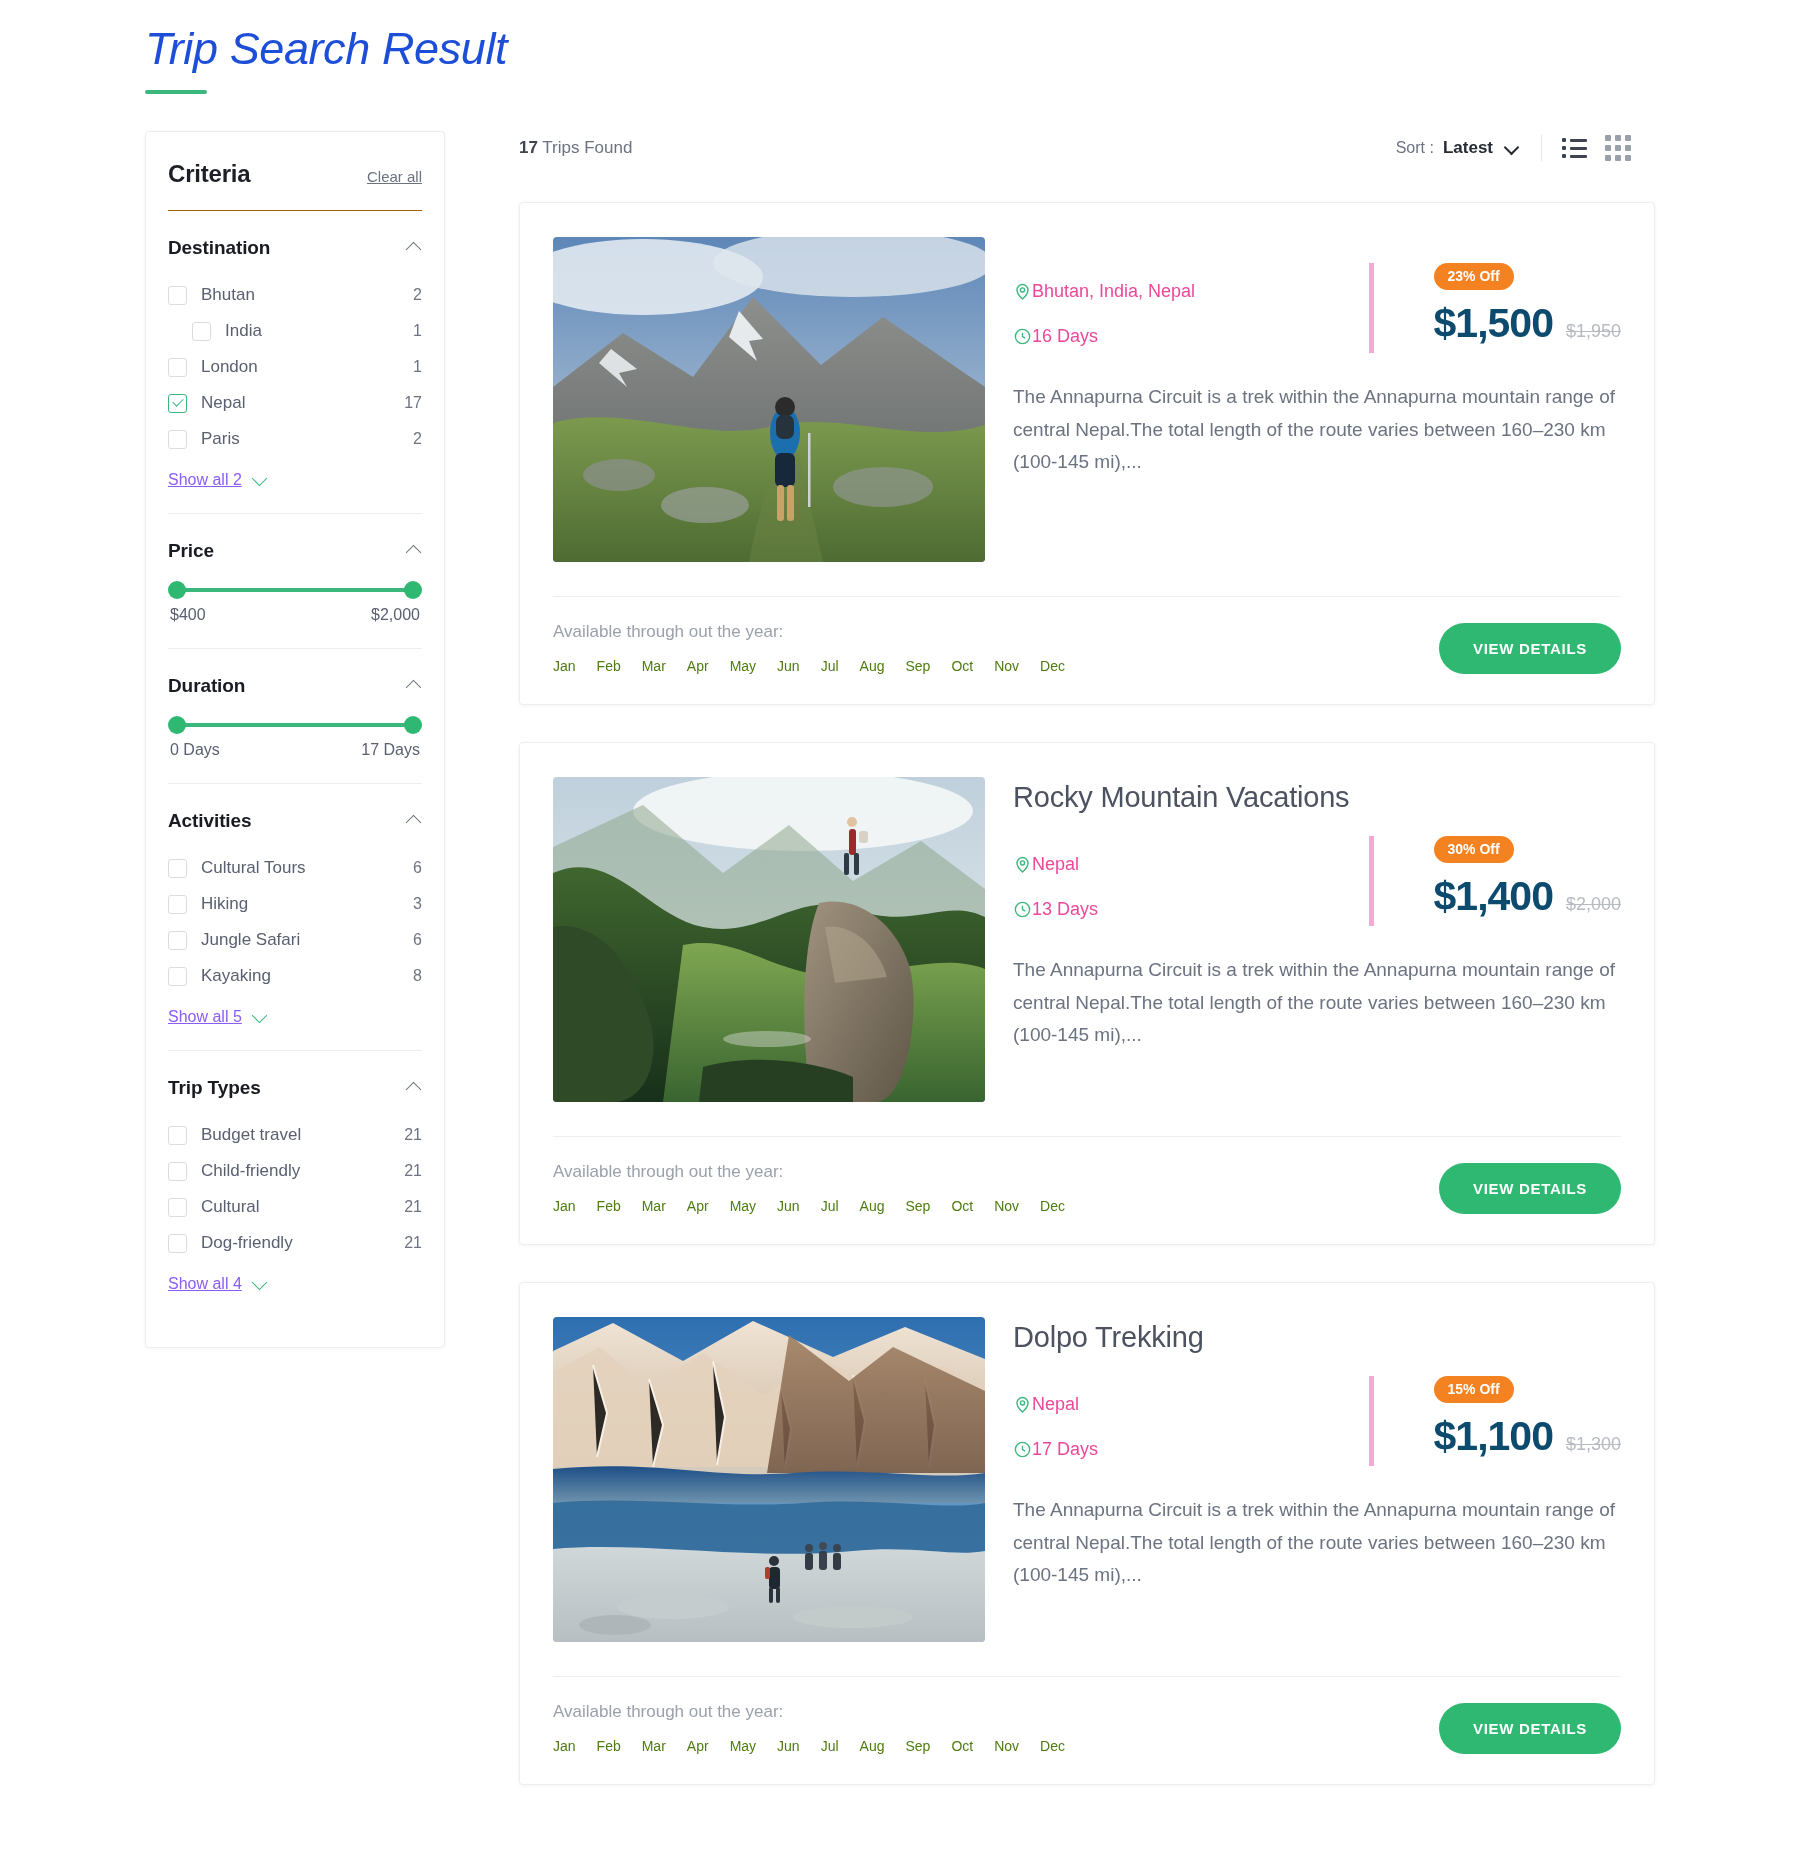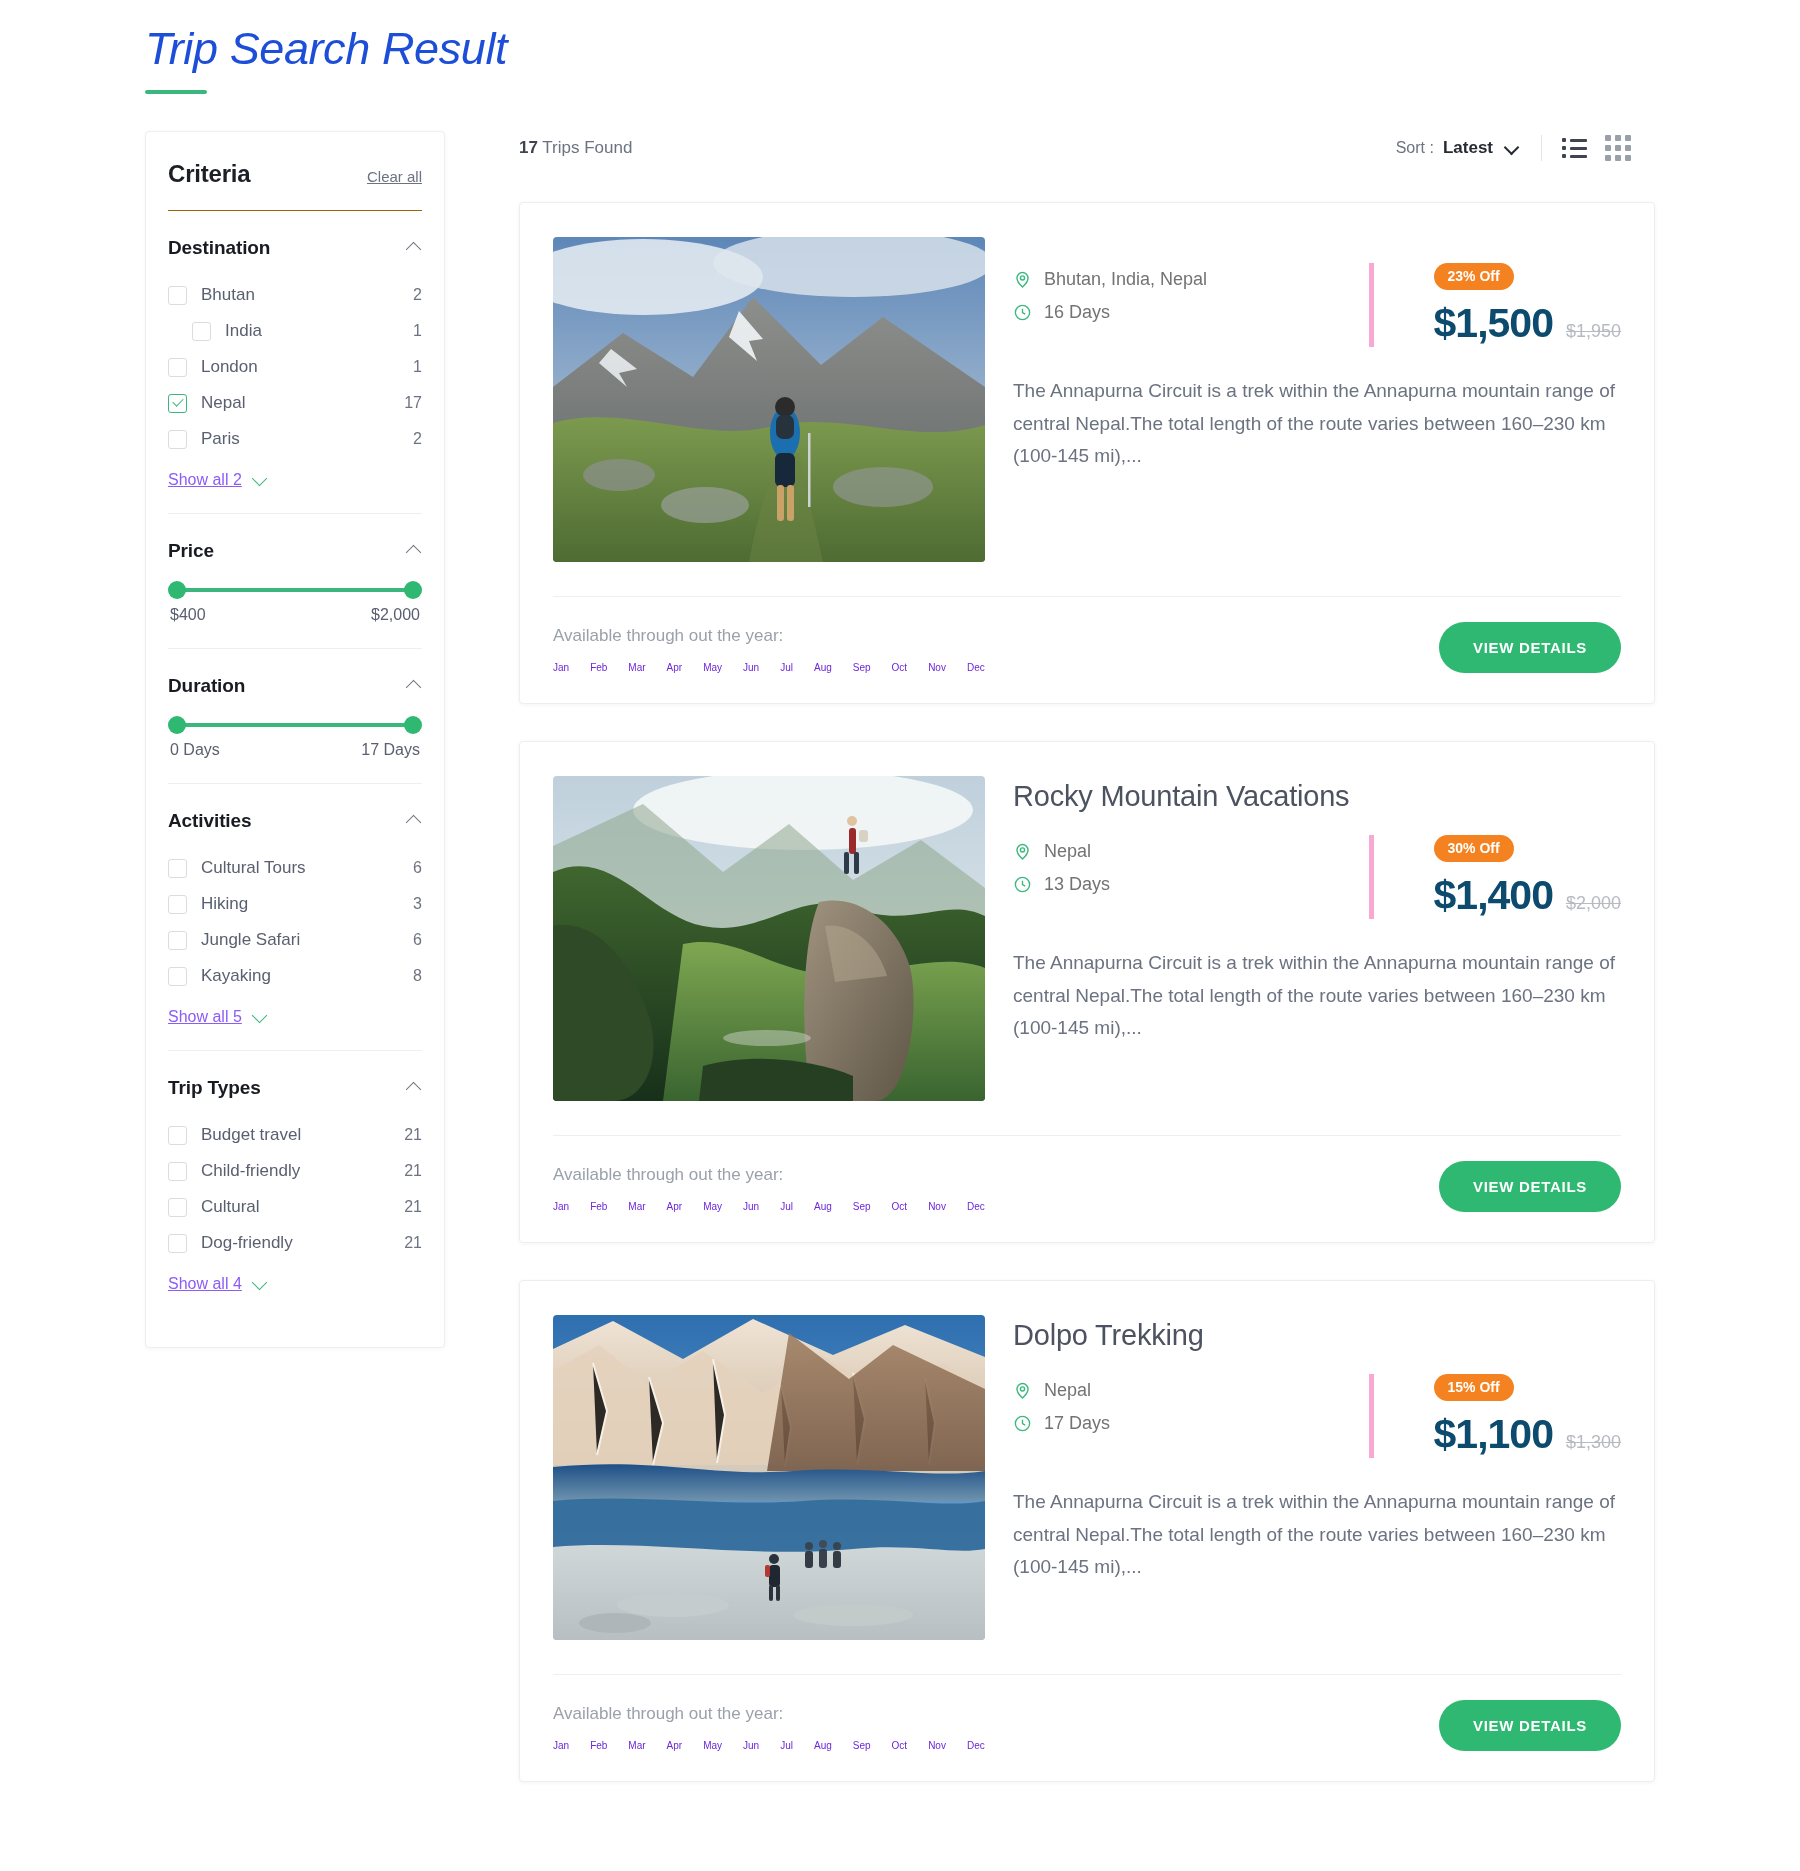--- a/index.html
+++ b/index.html
@@ -250,24 +250,24 @@
     font-size: 29px;
     font-weight: 400;
     color: #4c5260;
     letter-spacing: -0.2px;
   }
   .meta-row { display: flex; margin-top: 22px; }
   .meta-left { flex: 1 1 auto; padding-right: 20px; }
   .meta-line {
     display: flex;
     align-items: center;
-    gap: 12px;
     font-size: 18px;
-    color: #737373;
+    color: #ec4899;
     padding: 6px 0;
+    margin-top: 12px;
   }
   .ico { width: 19px; height: 19px; flex: 0 0 19px; }
   .price-box {
     flex: 0 0 250px;
     border-left: 5px solid #f9a8d4;
     padding-left: 60px;
     text-align: left;
   }
   .badge {
     display: inline-block;
@@ -299,21 +299,21 @@
   }
   .card-foot-rule { border-top: 1px solid #eeeff2; margin-top: 34px; }
   .card-foot {
     display: flex;
     align-items: flex-end;
     justify-content: space-between;
     padding: 25px 0 30px 0;
   }
   .avail-title { font-size: 17px; color: #9ba1aa; }
   .months { display: flex; gap: 21px; margin-top: 16px; }
-  .months span { font-size: 10px; color: #6d28d9; }
+  .months span { font-size: 14px; color: #4d7c0f; }
   .btn-details {
     background: #2eb872;
     color: #fff;
     font-size: 15px;
     font-weight: 700;
     letter-spacing: 0.7px;
     border: none;
     border-radius: 26px;
     padding: 17px 34px;
     cursor: pointer;

